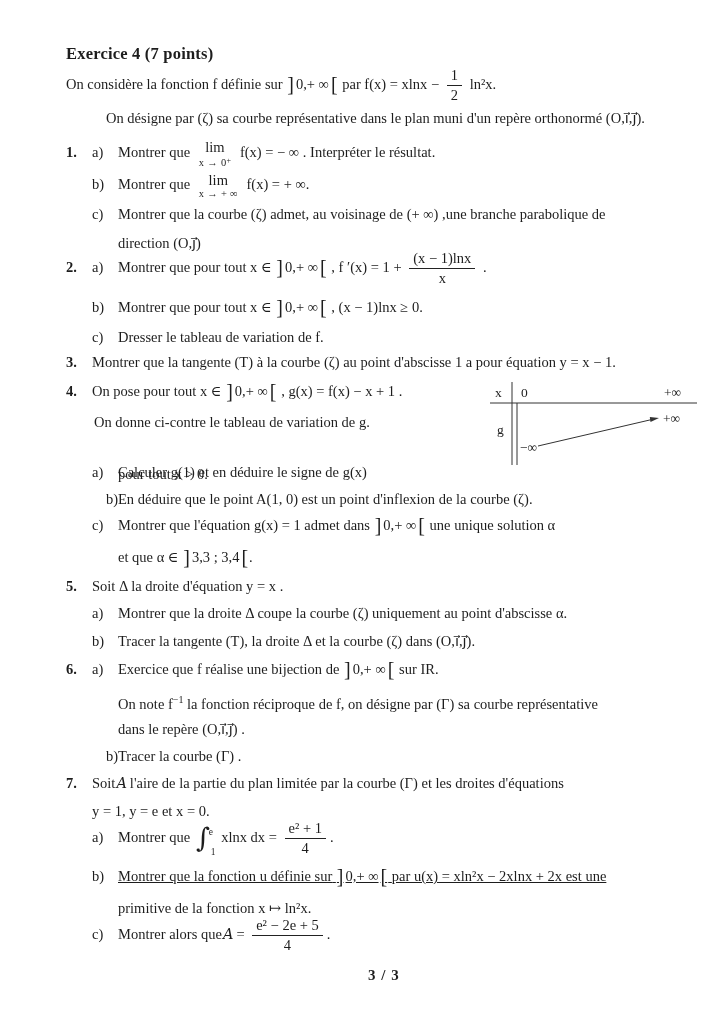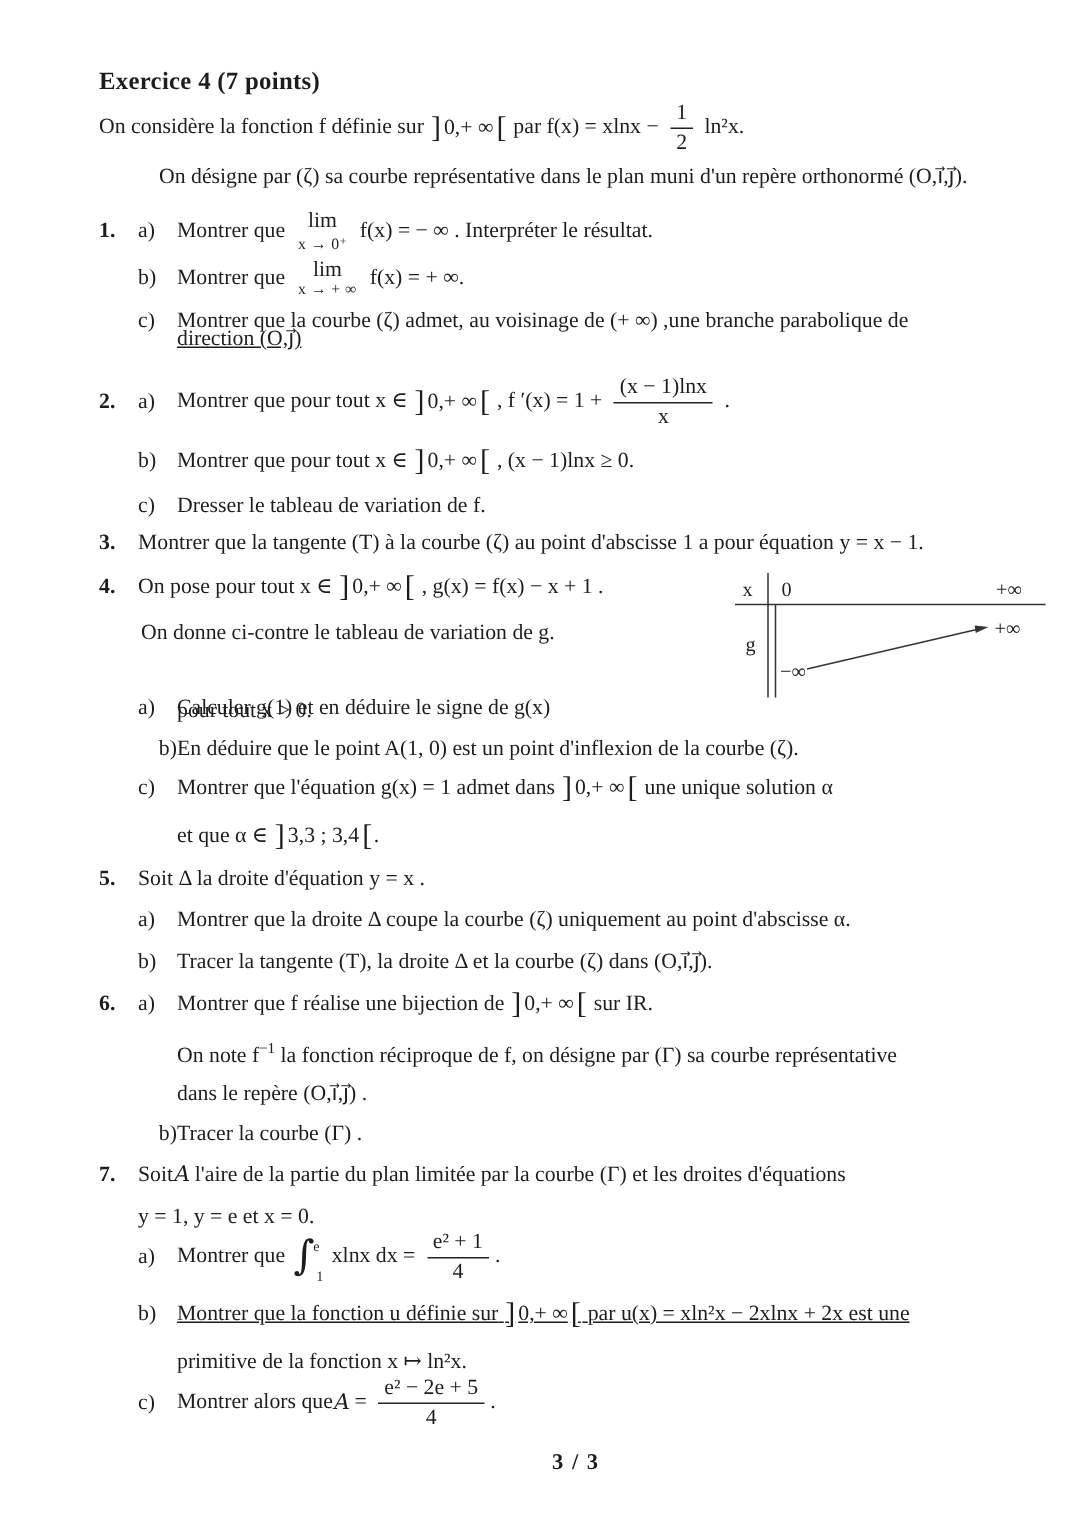--- a/index.html
+++ b/index.html
@@ -65,21 +65,21 @@
 
   <div class="l" style="left:92px;top:173px;">
     <span class="lt">b)</span><span>Montrer que</span>
     <span class="lim"><span class="lim-top">lim</span><span class="lim-sub">x → + ∞</span></span>
     <span>f(x) = + ∞.</span>
   </div>
 
   <div class="l" style="left:92px;top:204px;">
     <span class="lt">c)</span><span>Montrer que la courbe (ζ) admet, au voisinage de (+ ∞) ,une branche parabolique de</span>
   </div>
-  <div class="l" style="left:118px;top:216px;text-decoration:underline;">direction (O,j⃗)</div>
+  <div class="l" style="left:118px;top:233px;">direction (O,j⃗)</div>
 
   <div class="l" style="left:66px;top:250px;">
     <span class="n">2.</span><span class="lt">a)</span><span>Montrer que pour tout  x ∈</span>
     <span><span class="br">]</span><span class="ivb">0,+ ∞</span><span class="br">[</span></span>
     <span>,  f ′(x) = 1 +</span>
     <span class="frac"><span class="fr-n">(x − 1)lnx</span><span class="fr-d">x</span></span>
     <span>.</span>
   </div>
 
   <div class="l" style="left:92px;top:297px;">
@@ -142,21 +142,21 @@
     <span class="n">5.</span><span>Soit Δ la droite d'équation  y = x .</span>
   </div>
   <div class="l" style="left:92px;top:603px;">
     <span class="lt">a)</span><span>Montrer que la droite Δ coupe la courbe (ζ) uniquement au point d'abscisse α.</span>
   </div>
   <div class="l" style="left:92px;top:631px;">
     <span class="lt">b)</span><span>Tracer la tangente (T), la droite Δ et la courbe (ζ) dans  (O,i⃗,j⃗).</span>
   </div>
 
   <div class="l" style="left:66px;top:659px;">
-    <span class="n">6.</span><span class="lt">a)</span><span>Montrer que f réalise une bijection de</span>
+    <span class="n">6.</span><span class="lt">a)</span><span>Exercice que f réalise une bijection de</span>
     <span><span class="br">]</span><span class="ivb">0,+ ∞</span><span class="br">[</span></span>
     <span>sur IR.</span>
   </div>
   <div class="l" style="left:118px;top:690px;">
     <span>On note f</span><span class="sup">−1</span>
     <span>la fonction réciproque de f, on désigne par (Γ) sa courbe représentative</span>
   </div>
   <div class="l" style="left:118px;top:719px;">dans le repère (O,i⃗,j⃗) .</div>
 
   <div class="l" style="left:92px;top:746px;text-align:right;">

